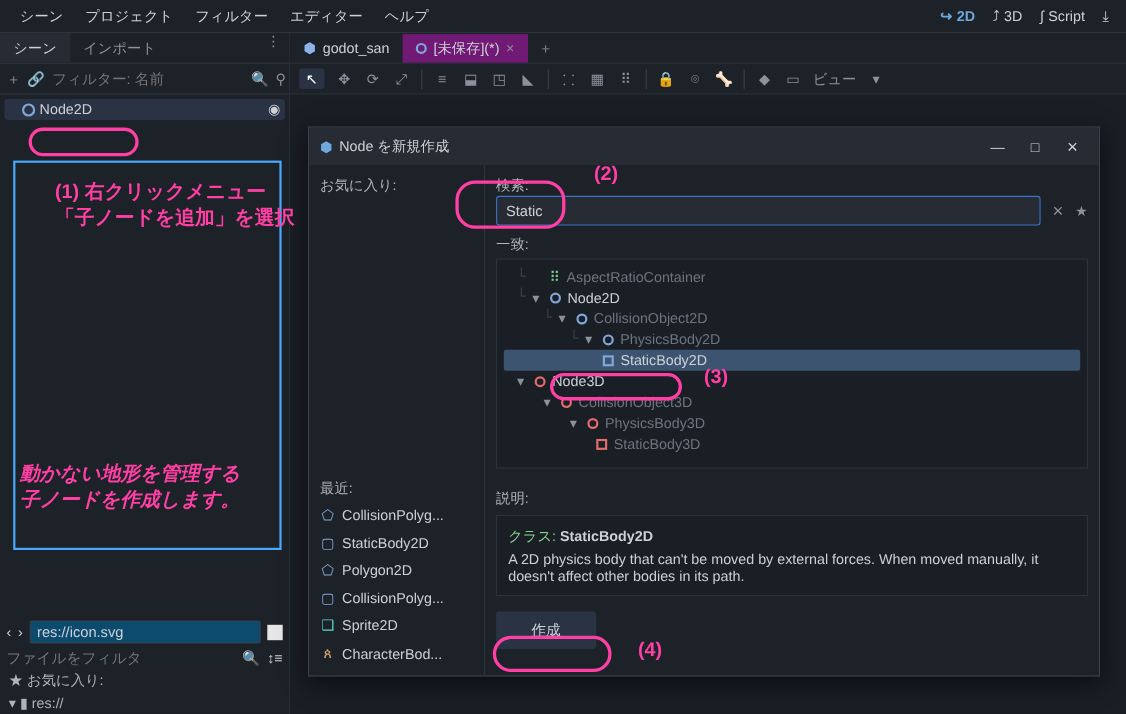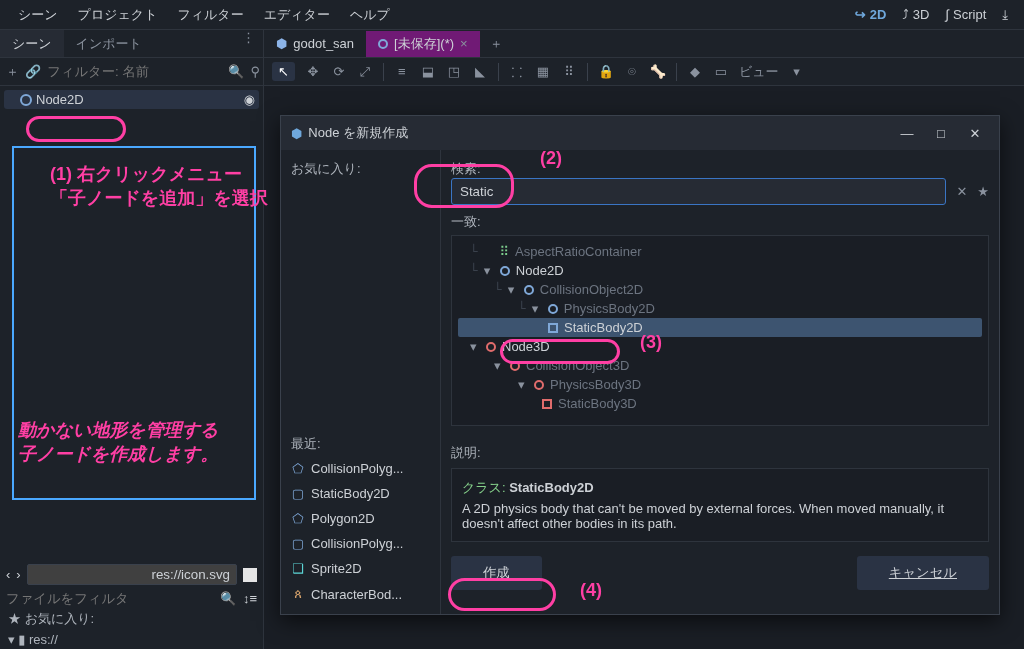--- a/index.html
+++ b/index.html
@@ -26,21 +26,21 @@
   .filter-box input { flex: 1; background: transparent; border: none; color: #0ea5e9; outline: none; }
   
   .scene-tree { padding: 4px; }
   .node-row { display: flex; align-items: center; gap: 4px; padding: 2px 4px; border-radius: 3px; }
   .node-row.sel { background: #2a3344; }
   .node2d-ring { width: 12px; height: 12px; border: 2px solid #7fa8d8; border-radius: 50%; display: inline-block; margin-left: 12px; }
   .eye { margin-left: auto; color: #cdd1d6; }
   
   .fs-header { padding: 4px 8px; border-top: 1px solid #2e343d; background: #262b34; }
   .fs-nav { display: flex; align-items: center; gap: 6px; padding: 4px 6px; }
-  .fs-nav input { flex: 1; background: #404040; border: 1px solid #3a414c; color: #cdd1d6; padding: 2px 6px; border-radius: 2px; outline: none; text-align: right; }
+  .fs-nav input { flex: 1; background: #0c4a6e; border: 1px solid #3a414c; color: #cdd1d6; padding: 2px 6px; border-radius: 2px; outline: none; }
   .fs-filter { display: flex; align-items: center; gap: 6px; padding: 2px 6px; }
   .fs-filter input { flex: 1; background: transparent; border: none; color: #cdd1d6; outline: none; }
   .fav { padding: 2px 8px; color: #aeb4bc; }
   
   .scene-tabs { display: flex; height: 28px; background: #1d2229; border-bottom: 1px solid #2e343d; align-items: center; }
   .scene-tab { padding: 4px 12px; display: inline-flex; align-items: center; gap: 6px; color: #cdd1d6; }
   .scene-tab.active { background: #701a75; }
   .scene-tab .close { color: #8a929e; cursor: pointer; }
   .plus { padding: 0 10px; color: #8a929e; cursor: pointer; }
   
@@ -294,21 +294,20 @@
             <span>StaticBody3D</span>
           </div>
       </div>
       <div class="label" style="margin-top:18px">説明:</div>
       <div class="desc">
         <div><span class="class-lbl">クラス: </span><span class="class-name">StaticBody2D</span></div>
         <div style="margin-top:4px">A 2D physics body that can't be moved by external forces. When moved manually, it doesn't affect other bodies in its path.</div>
       </div>
       <div class="btn-row">
         <button class="btn">作成</button>
-        <button class="btn">キャンセル</button>
       </div>
     </div>
   </div>
 </div>
 
 <div class="anno-rect" style="left:12px; top:146px; width:244px; height:354px;"></div>
 <div class="anno-box" style="left:26px; top:116px; width:100px; height:26px;"></div>
 <div class="anno" style="left:50px; top:162px; white-space:pre;">(1) 右クリックメニュー
 「子ノードを追加」を選択</div>
 <div class="anno" style="left:18px; top:418px; white-space:pre;font-style:italic;">動かない地形を管理する

